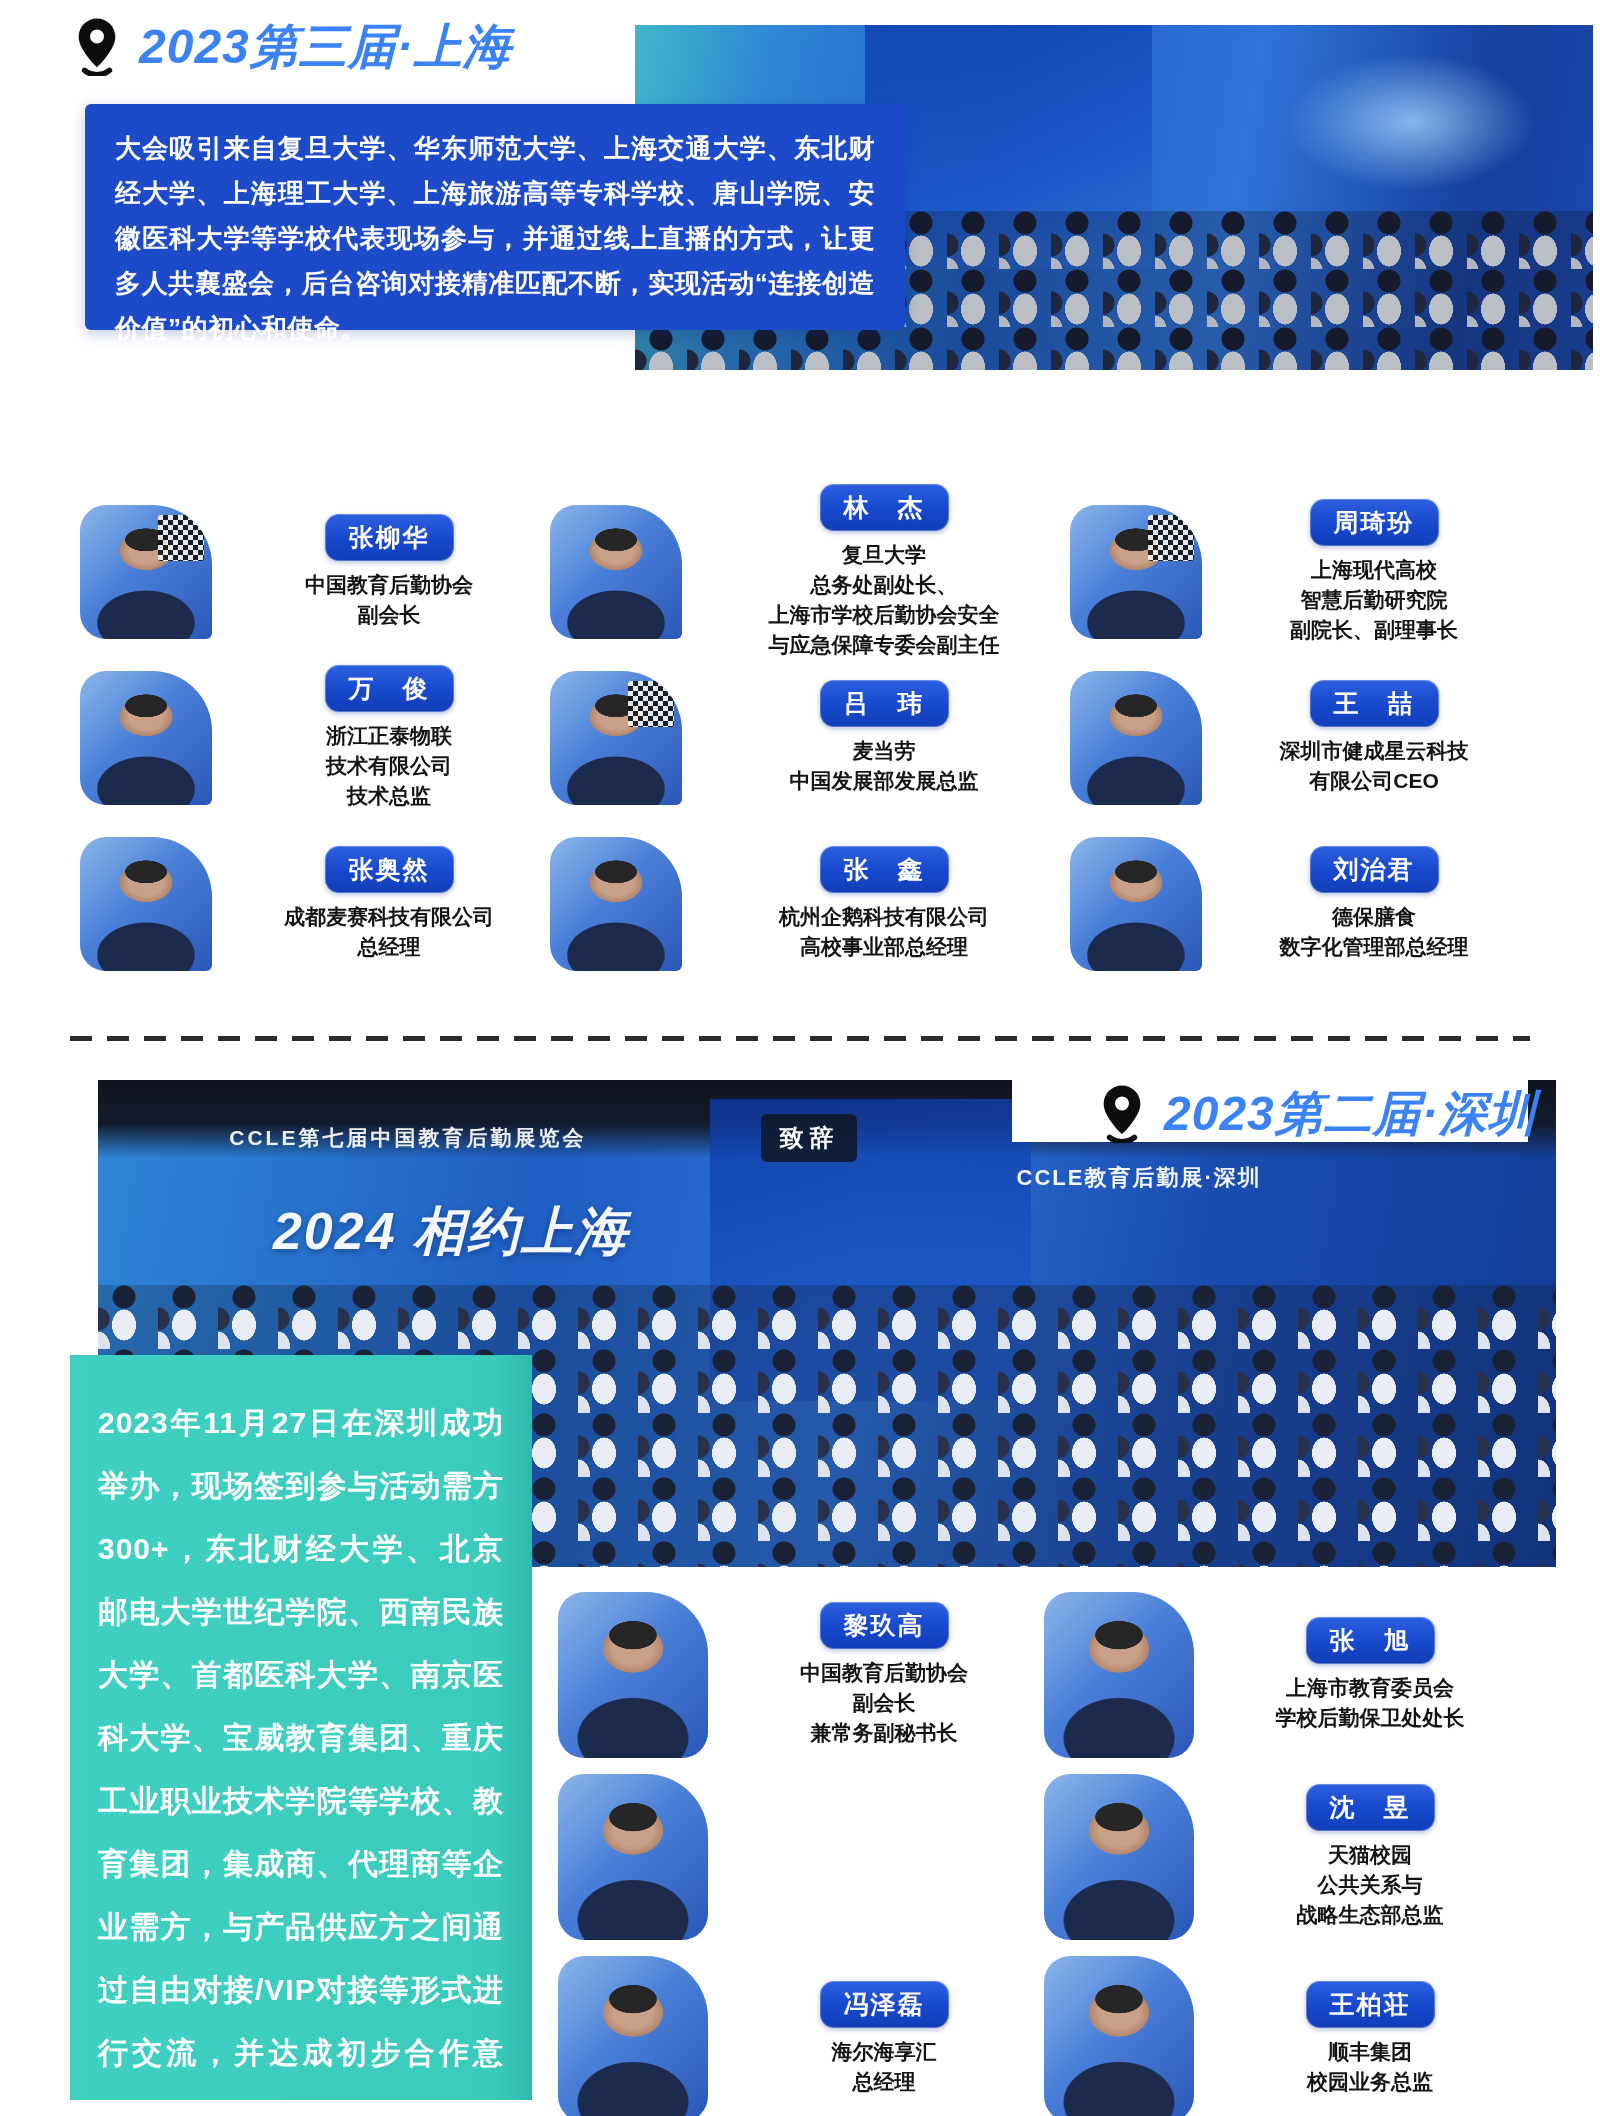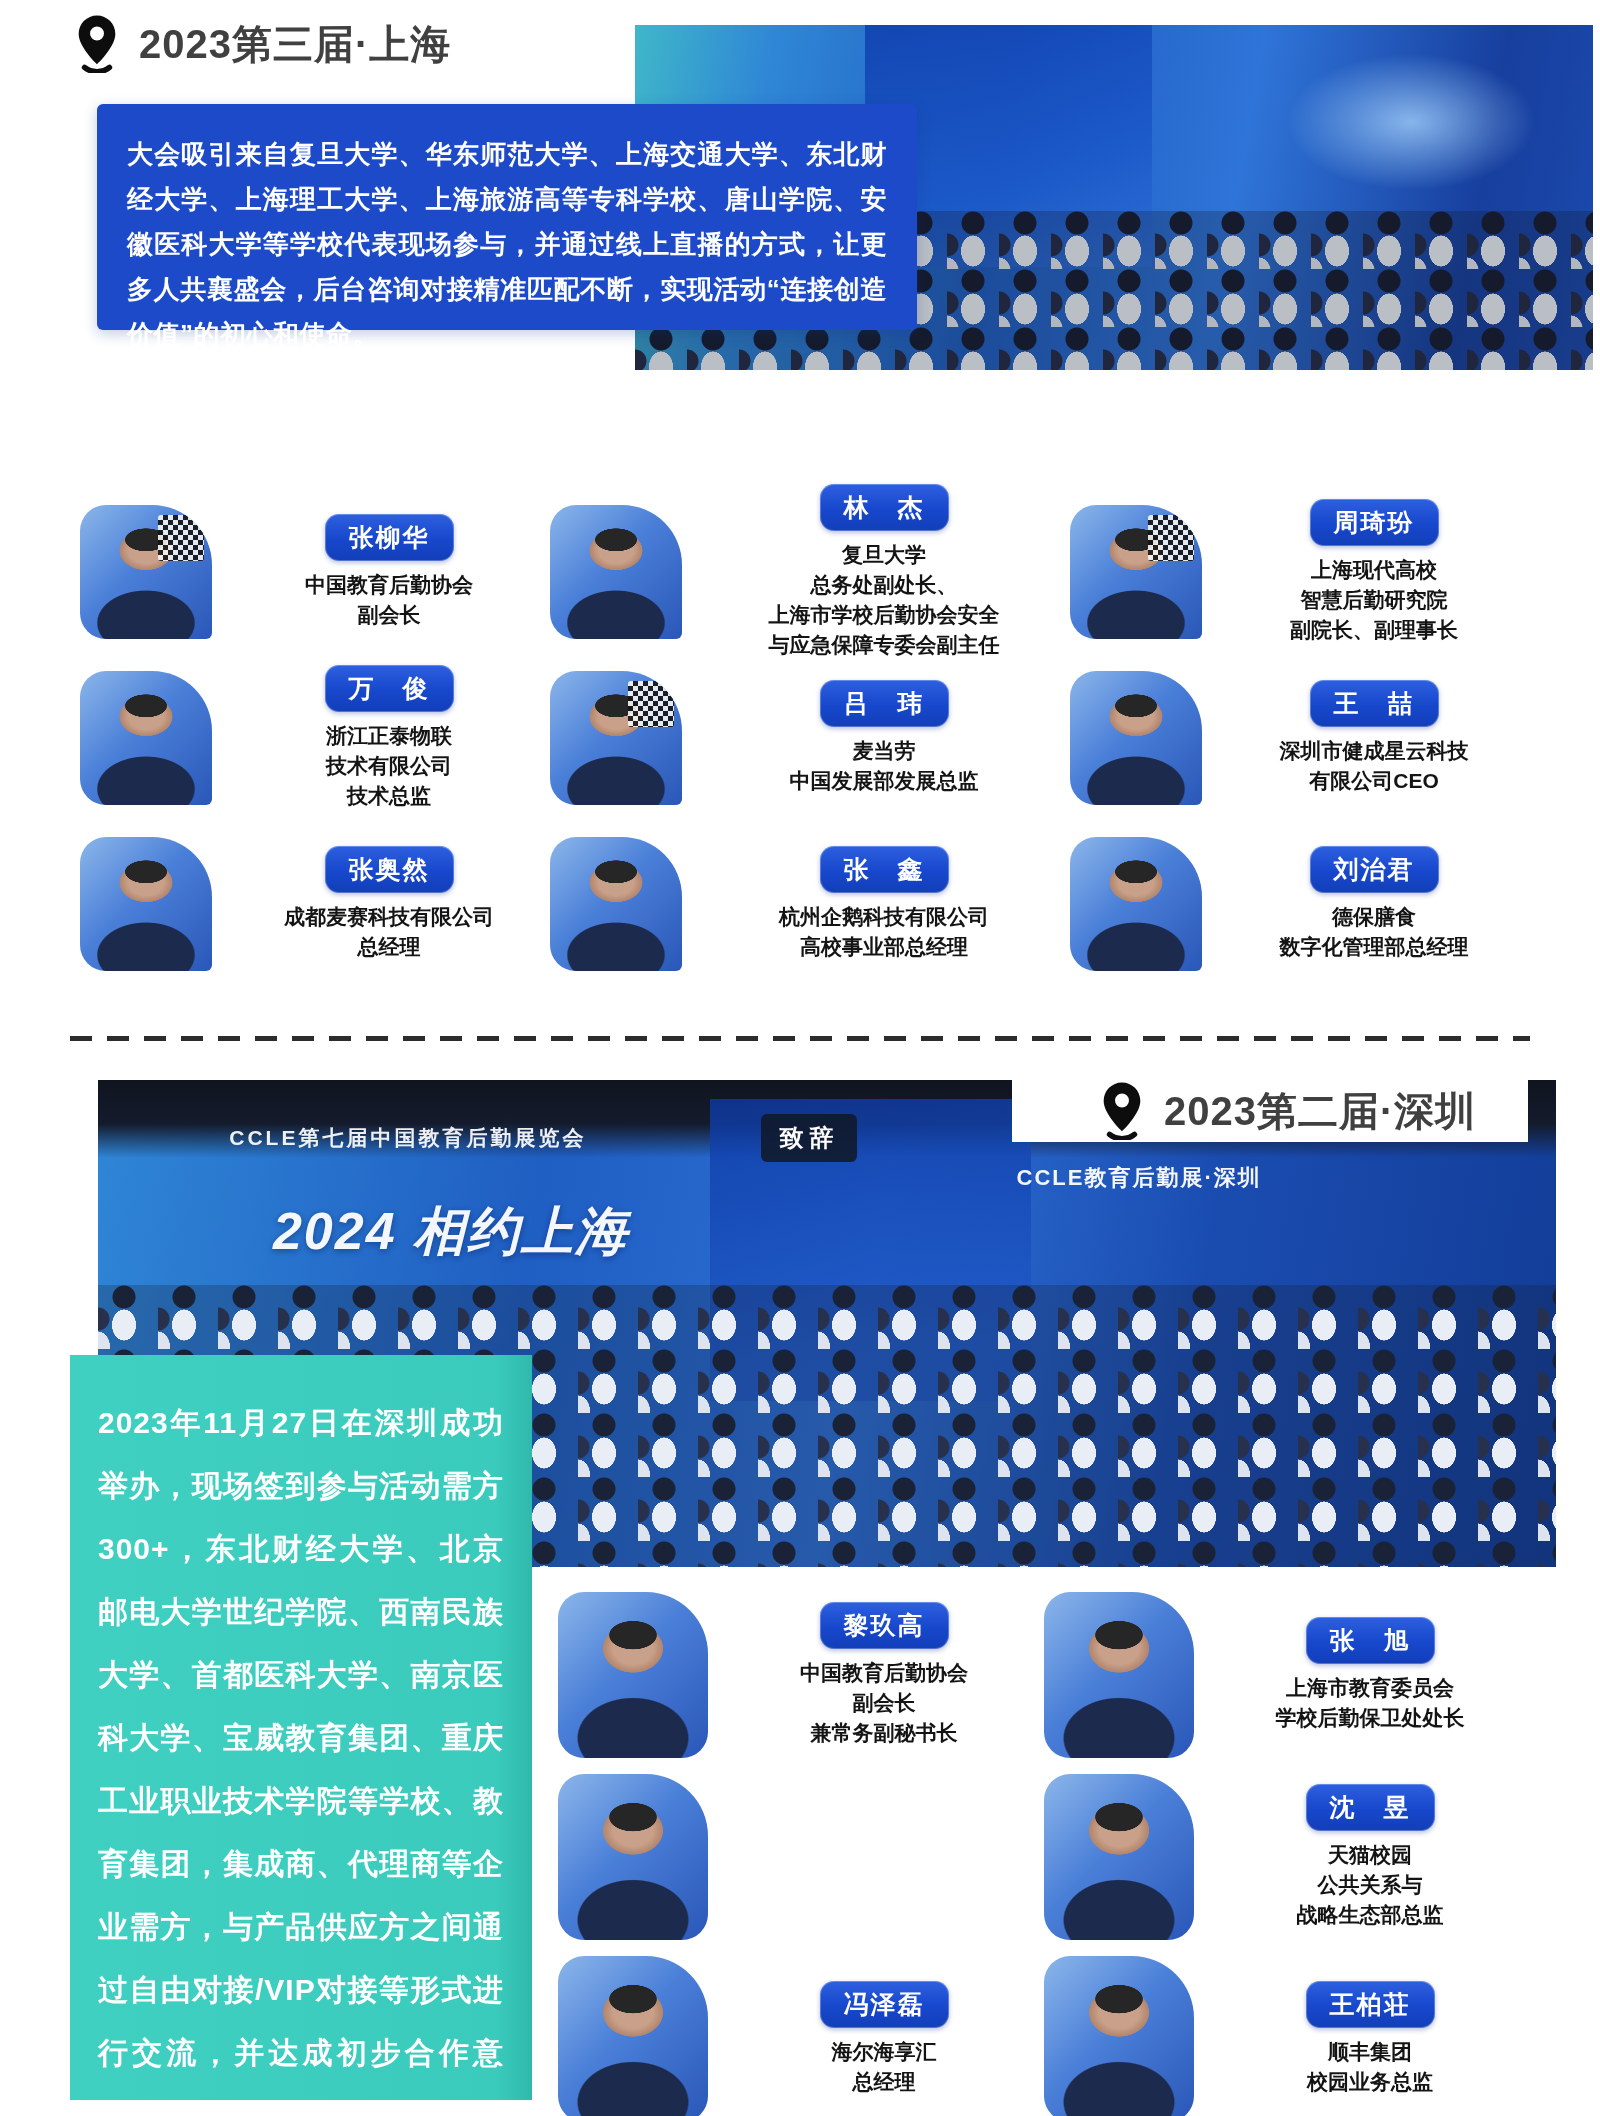--- a/index.html
+++ b/index.html
@@ -7,21 +7,21 @@
   body {
     width:1600px; height:2116px;
     font-family:"Liberation Sans","DejaVu Sans",sans-serif;
     position:relative; overflow:hidden;
   }
   .abs { position:absolute; }
 
   
   .sec-header { display:flex; align-items:center; gap:20px; }
   .sec-header .pin { width:44px; height:58px; flex-shrink:0; }
-  .sec-title { font-size:40px; font-weight:800; color:#404040; letter-spacing:1px; }
+  .sec-title { font-size:48px; font-weight:800; color:#3b82f6; letter-spacing:1px;font-style:italic; }
 
   
   .photo-top {
     left:635px; top:25px; width:958px; height:345px;
     background:
       linear-gradient(100deg,#3fb7c9 0%,#2f86d6 14%,#1f5ec2 38%,#2f74d8 62%,#173f9e 86%,#1b4aae 100%);
     overflow:hidden;
   }
   .photo-top .panel {
     position:absolute; left:24%; top:0; width:30%; height:70%;
@@ -41,25 +41,24 @@
       radial-gradient(ellipse 17px 22px at 26px 40px,#e9eef6 0 70%,transparent 71%),
       radial-gradient(ellipse 17px 22px at 0px 62px,#dde4ef 0 70%,transparent 71%);
     background-size:52px 58px;
   }
   .crowd.dim { filter:brightness(.8); }
 
   
   .blue-box {
     left:85px; top:104px; width:820px; height:226px;
     background:#1d4ac9; border-radius:6px;
-    padding:28px 30px; z-index:5;
+    padding:22px 30px; z-index:5;
     color:#ffffff; font-size:26px; font-weight:600;
     line-height:45px; text-align:justify; letter-spacing:.5px;
     box-shadow:0 4px 14px rgba(20,50,140,.25);
-    margin-left:12px;
   }
 
   
   .grid-sh {
     left:80px; top:505px; width:1450px;
     display:grid; grid-template-columns:470px 520px 460px;
     grid-auto-rows:134px; row-gap:32px;
   }
   .grid-sz {
     left:558px; top:1592px; width:972px;

